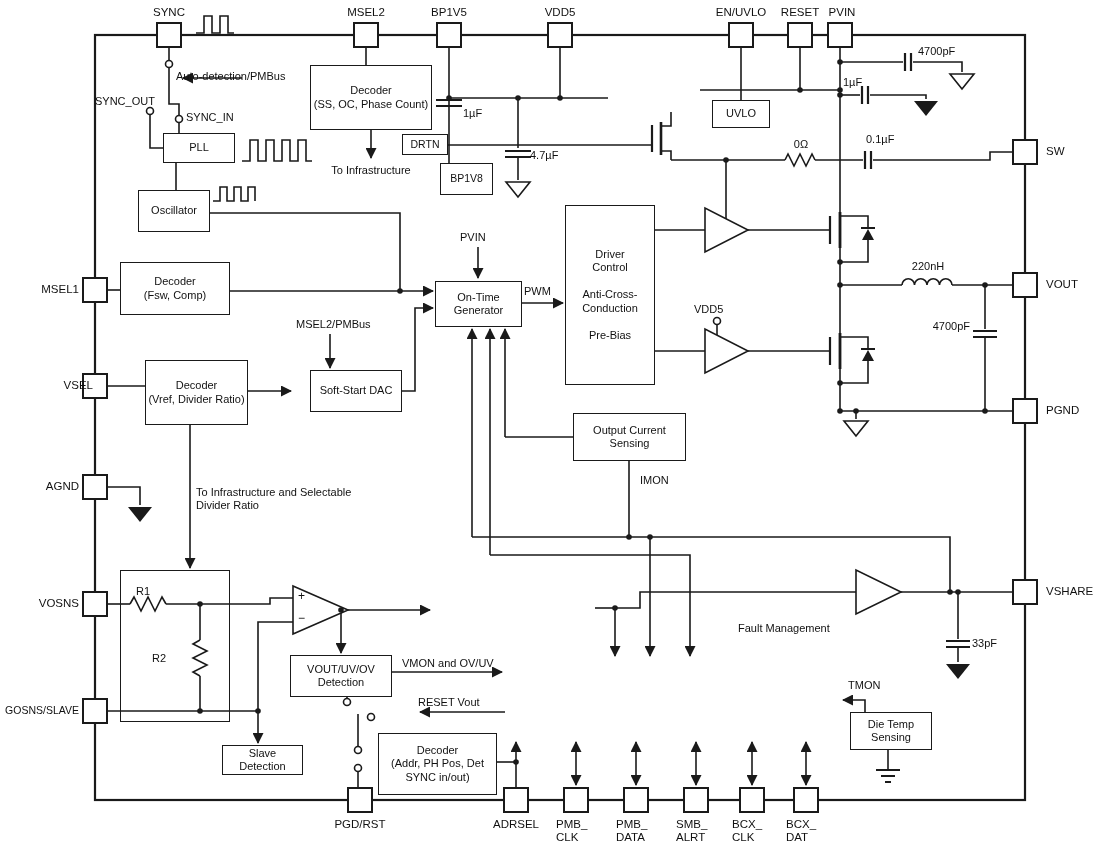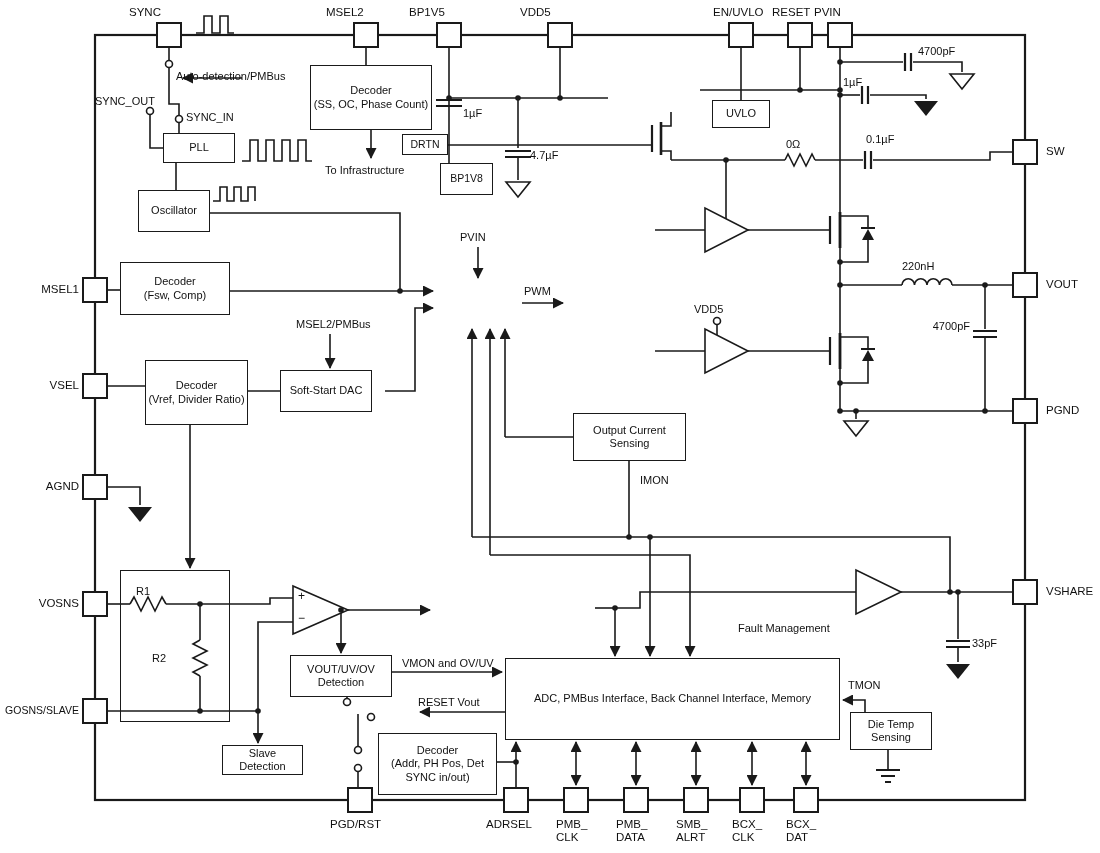--- a/index.html
+++ b/index.html
@@ -7,21 +7,21 @@
   #wiring{position:absolute;left:0;top:0;z-index:0;}
   .blk{position:absolute;box-sizing:border-box;border:1.6px solid #1a1a1a;background:#fff;
        display:flex;align-items:center;justify-content:center;text-align:center;
        font-size:11px;line-height:13.5px;white-space:pre-line;z-index:2;color:#111;}
   .blk.sm{font-size:10.5px;}
   .box-transparent{background:transparent;z-index:1;}
   .pin{position:absolute;width:26px;height:26px;background:#fff;border:2px solid #1a1a1a;
        box-sizing:border-box;z-index:2;}
   .lbl{position:absolute;font-size:11px;line-height:13px;white-space:pre-line;z-index:3;color:#111;}
   .plbl{position:absolute;font-size:11.5px;line-height:13px;white-space:pre-line;z-index:3;color:#111;}
-  .c{text-align:left;} .r{text-align:right;}
+  .c{text-align:center;} .r{text-align:right;}
 </style>
 </head>
 <body>
 
 <div id="canvas">
 
 <svg id="wiring" width="1100" height="853" viewBox="0 0 1100 853">
   <defs>
     <marker id="arr" markerUnits="userSpaceOnUse" markerWidth="11" markerHeight="11" refX="10" refY="5.5" orient="auto-start-reverse">
       <path d="M0,0 L11,5.5 L0,11 z" fill="#1a1a1a"></path>
@@ -284,21 +284,21 @@
 <div class="plbl c" style="left:409px;top:6px;width:80px">BP1V5</div>
 <div class="plbl c" style="left:520px;top:6px;width:80px">VDD5</div>
 <div class="plbl c" style="left:713px;top:6px;width:56px">EN/UVLO</div>
 <div class="plbl c" style="left:772px;top:6px;width:56px">RESET</div>
 <div class="plbl c" style="left:814px;top:6px;width:56px">PVIN</div>
 <div class="plbl" style="left:1046px;top:145px;width:50px">SW</div>
 <div class="plbl" style="left:1046px;top:278px;width:50px">VOUT</div>
 <div class="plbl" style="left:1046px;top:404px;width:50px">PGND</div>
 <div class="plbl" style="left:1046px;top:585px;width:56px">VSHARE</div>
 <div class="plbl r" style="left:0px;top:283px;width:79px">MSEL1</div>
-<div class="plbl r" style="left:0px;top:379px;width:79px">VSEL</div>
+<div class="plbl r" style="left:14px;top:379px;width:79px">VSEL</div>
 <div class="plbl r" style="left:0px;top:480px;width:79px">AGND</div>
 <div class="plbl r" style="left:0px;top:597px;width:79px">VOSNS</div>
 <div class="plbl r" style="left:0px;top:704px;width:79px;font-size:10.5px">GOSNS/SLAVE</div>
 <div class="plbl c" style="left:330px;top:818px;width:60px">PGD/RST</div>
 <div class="plbl c" style="left:486px;top:818px;width:60px">ADRSEL</div>
 <div class="plbl" style="left:556px;top:818px;width:50px">PMB_
 CLK</div>
 <div class="plbl" style="left:616px;top:818px;width:50px">PMB_
 DATA</div>
 <div class="plbl" style="left:676px;top:818px;width:50px">SMB_
@@ -312,44 +312,54 @@
 (SS, OC, Phase Count)</div>
 <div class="blk sm" style="left:402px;top:134px;width:46px;height:21px">DRTN</div>
 <div class="blk sm" style="left:440px;top:163px;width:53px;height:32px">BP1V8</div>
 <div class="blk" style="left:712px;top:100px;width:58px;height:28px">UVLO</div>
 <div class="blk" style="left:163px;top:133px;width:72px;height:30px">PLL</div>
 <div class="blk" style="left:138px;top:190px;width:72px;height:42px">Oscillator</div>
 <div class="blk" style="left:120px;top:262px;width:110px;height:53px">Decoder
 (Fsw, Comp)</div>
 <div class="blk" style="left:145px;top:360px;width:103px;height:65px">Decoder
 (Vref, Divider Ratio)</div>
-<div class="blk" style="left:280px;top:370px;width:92px;height:42px">Soft-Start DAC</div>
+<div class="blk" style="left:310px;top:370px;width:92px;height:42px">Soft-Start DAC</div>
+<div class="blk" style="left:435px;top:281px;width:87px;height:46px">On-Time
+Generator</div>
+<div class="blk" style="left:565px;top:205px;width:90px;height:180px">Driver
+Control
+
+Anti-Cross-
+Conduction
+
+Pre-Bias</div>
 <div class="blk" style="left:573px;top:413px;width:113px;height:48px">Output Current
 Sensing</div>
 <div class="blk" style="left:290px;top:655px;width:102px;height:42px">VOUT/UV/OV
 Detection</div>
-<div class="blk" style="left:505px;top:658px;width:335px;height:82px">ADC, PMBus Interface, Back Channel Interface, Memory</div>
 <div class="blk" style="left:850px;top:712px;width:82px;height:38px">Die Temp
 Sensing</div>
 <div class="blk" style="left:222px;top:745px;width:81px;height:30px">Slave
 Detection</div>
 <div class="blk" style="left:378px;top:733px;width:119px;height:62px">Decoder
 (Addr, PH Pos, Det
 SYNC in/out)</div>
 <div class="blk box-transparent" style="left:120px;top:570px;width:110px;height:152px"></div>
 
 <div class="lbl" style="left:176px;top:70px;width:150px">Auto-detection/PMBus</div>
 <div class="lbl" style="left:95px;top:95px;width:70px">SYNC_OUT</div>
 <div class="lbl" style="left:186px;top:111px;width:60px">SYNC_IN</div>
-<div class="lbl c" style="left:325px;top:164px;width:126px">To Infrastructure</div>
+<div class="lbl c" style="left:308px;top:164px;width:126px">To Infrastructure</div>
 <div class="lbl" style="left:296px;top:318px;width:90px">MSEL2/PMBus</div>
 <div class="lbl" style="left:460px;top:231px;width:40px">PVIN</div>
 <div class="lbl" style="left:524px;top:285px;width:36px">PWM</div>
 <div class="lbl" style="left:694px;top:303px;width:40px">VDD5</div>
 <div class="lbl" style="left:640px;top:474px;width:40px">IMON</div>
+<div class="lbl" style="left:196px;top:486px;width:185px">To Infrastructure and Selectable
+Divider Ratio</div>
 <div class="lbl" style="left:402px;top:657px;width:110px">VMON and OV/UV</div>
 <div class="lbl" style="left:418px;top:696px;width:80px">RESET Vout</div>
 <div class="lbl" style="left:738px;top:622px;width:110px">Fault Management</div>
 <div class="lbl" style="left:848px;top:679px;width:44px">TMON</div>
 <div class="lbl" style="left:136px;top:585px;width:24px">R1</div>
 <div class="lbl" style="left:152px;top:652px;width:24px">R2</div>
 <div class="lbl" style="left:298px;top:590px;width:14px;font-size:12px">+</div>
 <div class="lbl" style="left:298px;top:612px;width:14px;font-size:12px">−</div>
 
 <div class="lbl" style="left:918px;top:45px;width:48px">4700pF</div>

